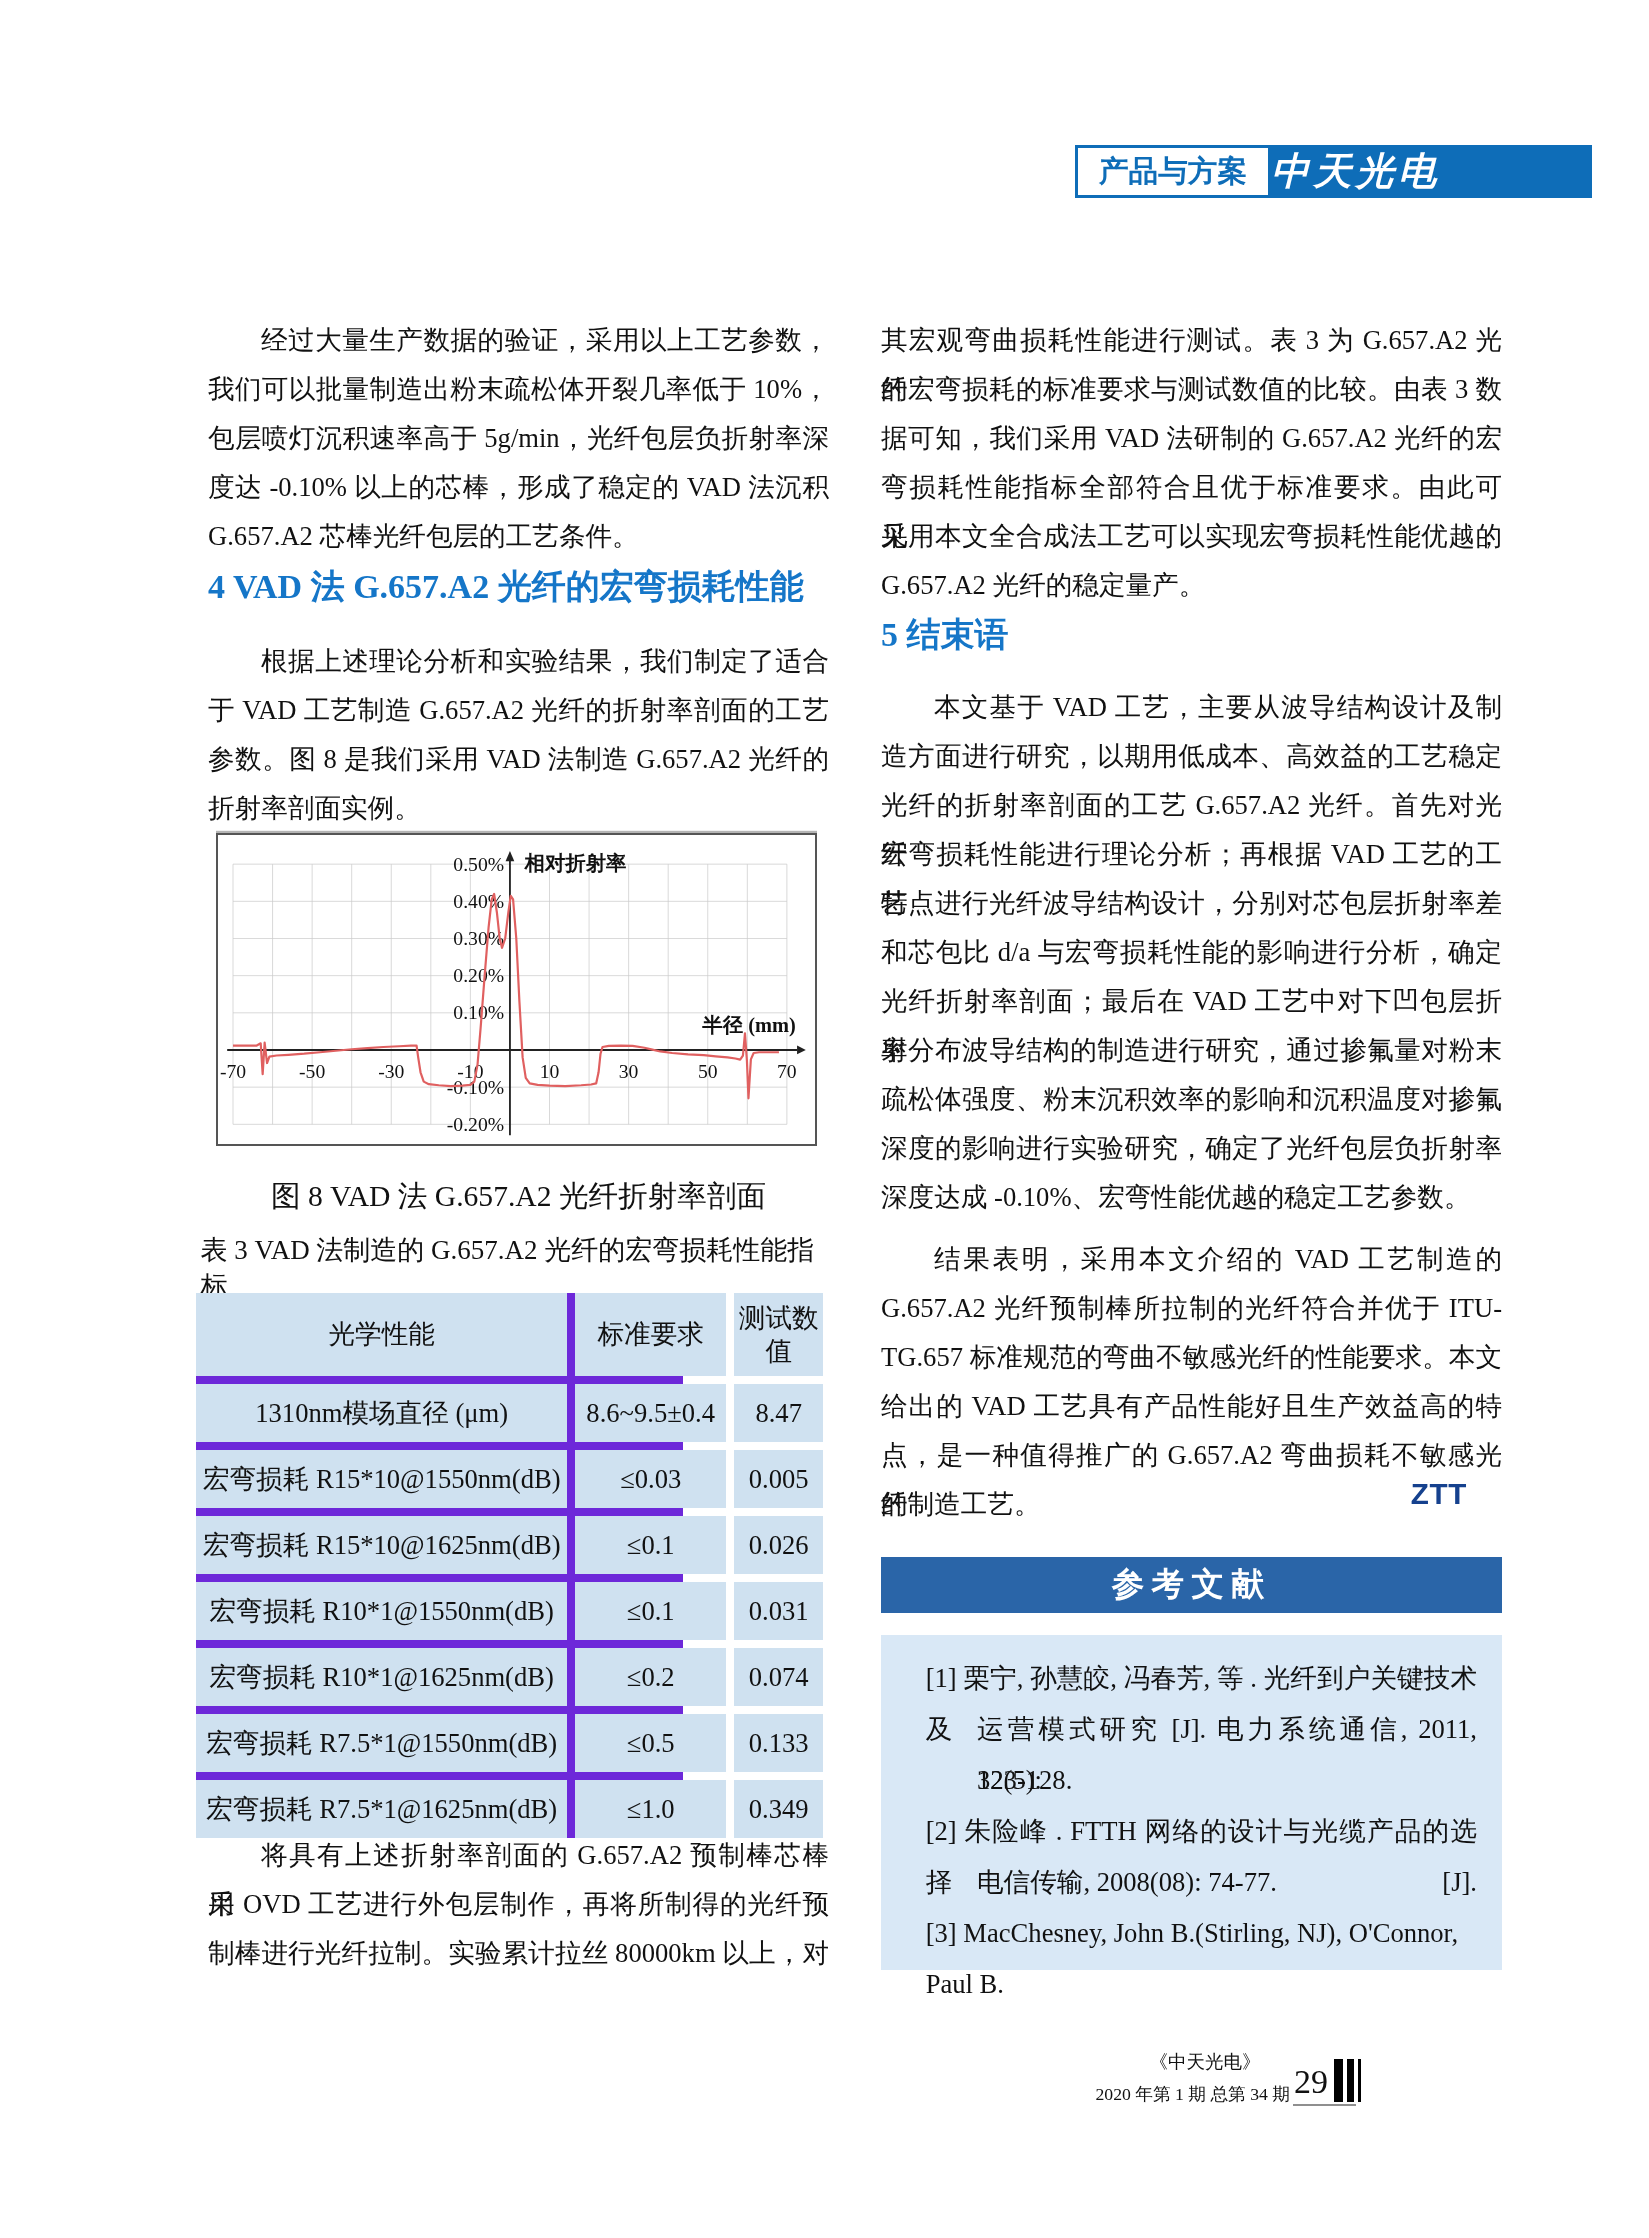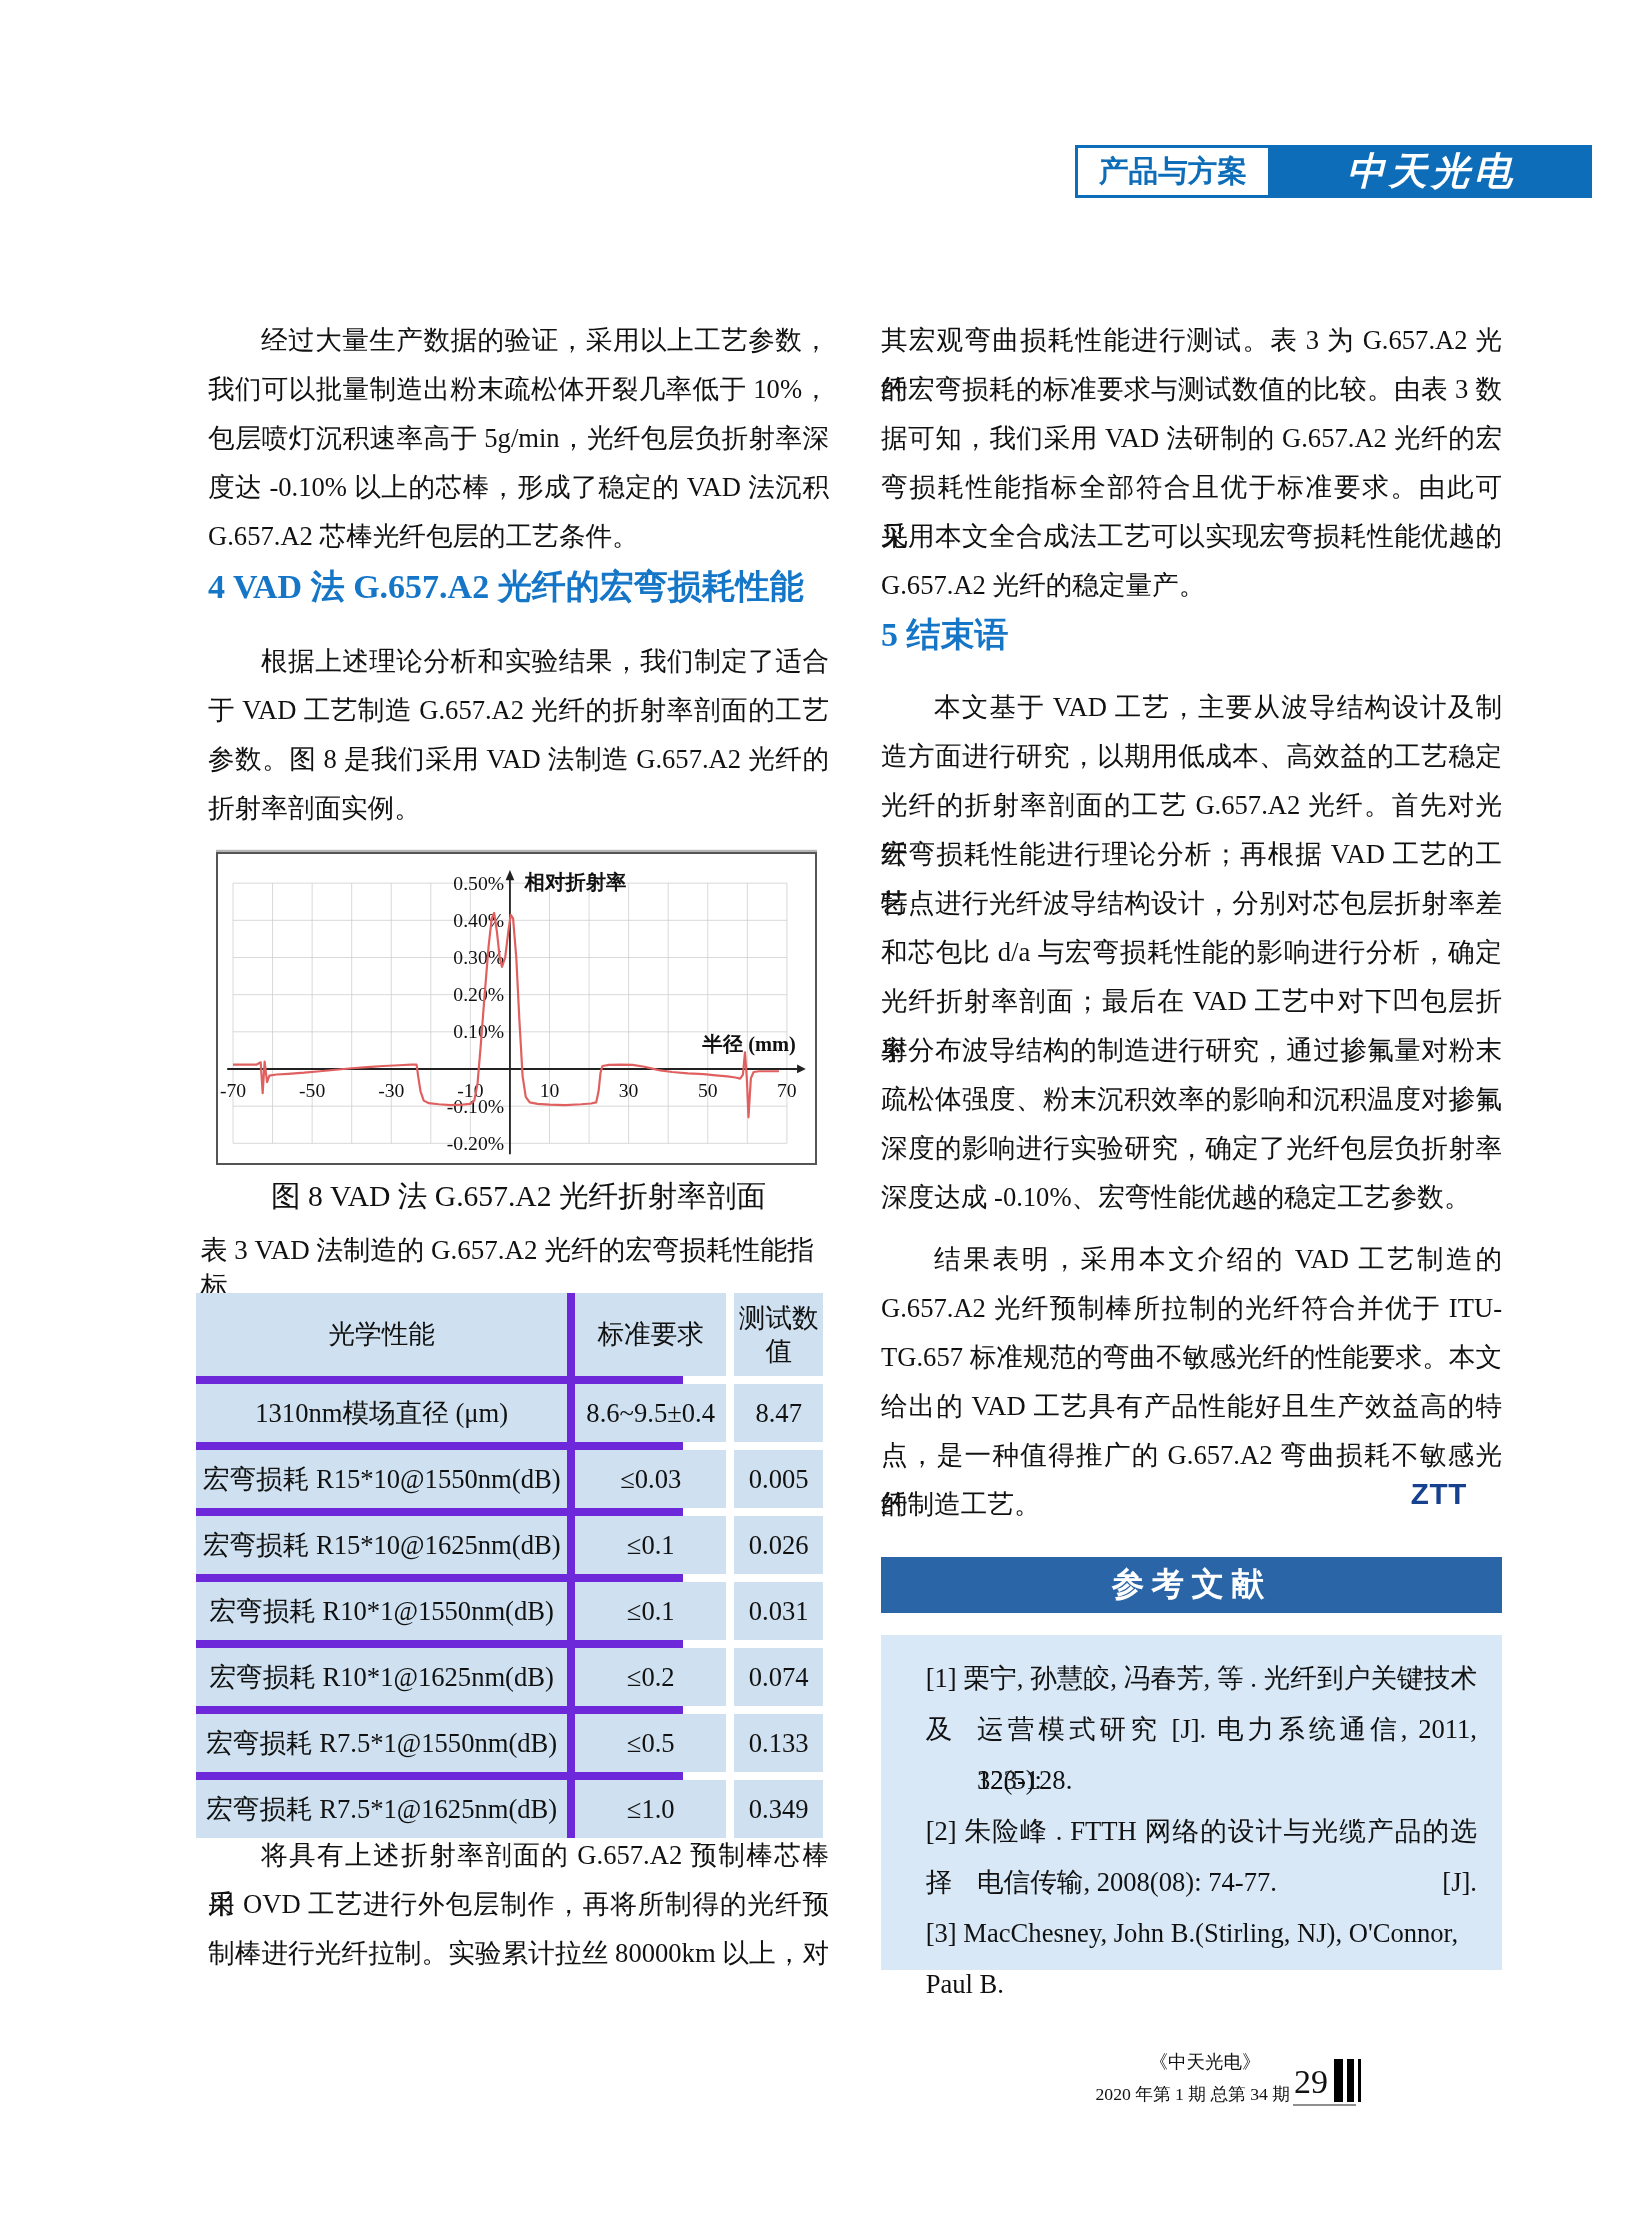--- a/index.html
+++ b/index.html
@@ -5,39 +5,39 @@
   * { margin:0; padding:0; box-sizing:border-box; }
   html,body { background:#e8e8e8; }
   body { font-family:"Liberation Serif","DejaVu Serif",serif; color:#111; }
   .page { position:relative; width:1649px; height:2239px; background:#ffffff; margin:0 auto; overflow:hidden; }
 
   
   .hdr-badge { position:absolute; left:1075px; top:145px; width:196px; height:53px;
     border:3px solid var(--header-blue); background:#fff; display:flex; align-items:center; justify-content:center;
     font-family:"Liberation Sans","DejaVu Sans",sans-serif; font-weight:bold; font-size:29.6px; color:var(--header-blue); }
   .hdr-bar { position:absolute; left:1271px; top:145px; width:321px; height:53px; background:var(--header-blue);
-    display:flex; align-items:center; justify-content:center; }
+    display:flex; align-items:center; }
   .hdr-logo { color:#fff; font-weight:bold; font-style:italic; font-size:38px; letter-spacing:4.4px;
     font-family:"Liberation Serif","DejaVu Serif",serif; }
 
   
   .col { position:absolute; top:0; width:621px; }
   .col-left  { left:208px; }
   .col-right { left:881px; }
   .block { position:absolute; left:0; width:100%; }
 
   .tline { font-size:26.6px; line-height:49px; height:49px; overflow:visible; }
   .tline.j   { text-align:justify; text-align-last:justify; }
   .tline.ind { text-indent:53px; }
 
   h2.sec { position:absolute; left:0; width:100%; color:var(--heading-blue);
     font-size:34px; font-weight:bold; line-height:49px; }
 
   
-  .fig { position:absolute; left:8.1px; top:852px; width:601px; height:313px;
+  .fig { position:absolute; left:8.1px; top:833px; width:601px; height:313px;
     border:2.2px solid #555; box-shadow:0 -2.2px 0 #b5b5b5; background:#fff; }
   .fig svg { display:block; }
   .fig-caption { position:absolute; left:0; top:1176px; width:100%; text-align:center; font-size:29.6px; }
 
   .table-title { position:absolute; left:-7.4px; top:1232px; width:100%; font-size:27px; }
 
   
   .spec-table { position:absolute; left:-11.8px; top:1293px; width:487px; display:grid;
     grid-template-columns:371px 151px 89px; gap:8px; background:#6d28d9; }
   .spec-table .cell { background:var(--table-bg); display:flex; align-items:center; justify-content:center;

